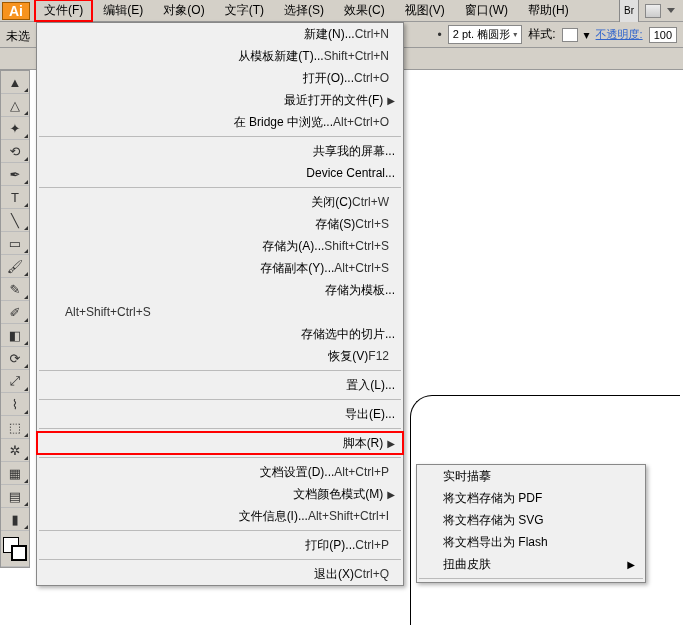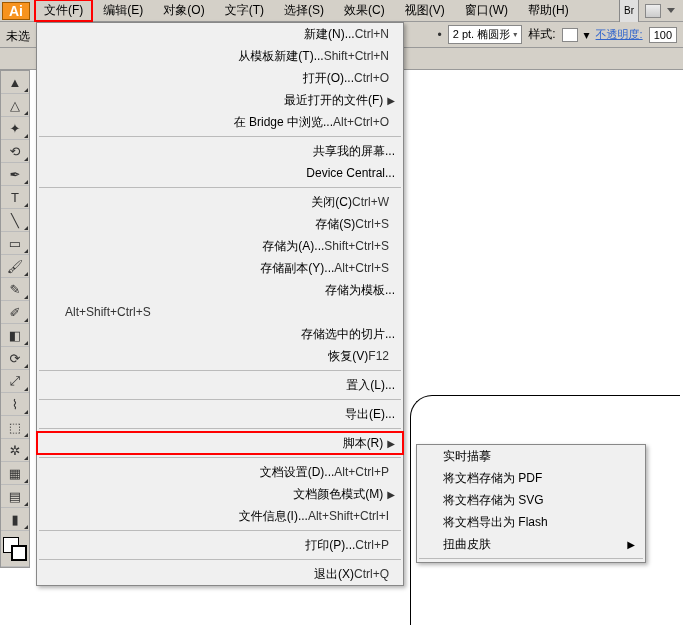--- a/index.html
+++ b/index.html
@@ -187,21 +187,21 @@
   .dd-sep {
     height: 1px;
     background: #bbb;
     margin: 3px 2px;
   }
 
   
   .submenu {
     position: absolute;
     left: 416px;
-    top: 444px;
+    top: 464px;
     width: 230px;
     background: #f0f0f0;
     border: 1px solid #888;
     box-shadow: 2px 2px 4px rgba(0,0,0,.3);
     z-index: 11;
   }
   .sub-item {
     display: flex;
     align-items: center;
     padding: 3px 10px 3px 26px;

